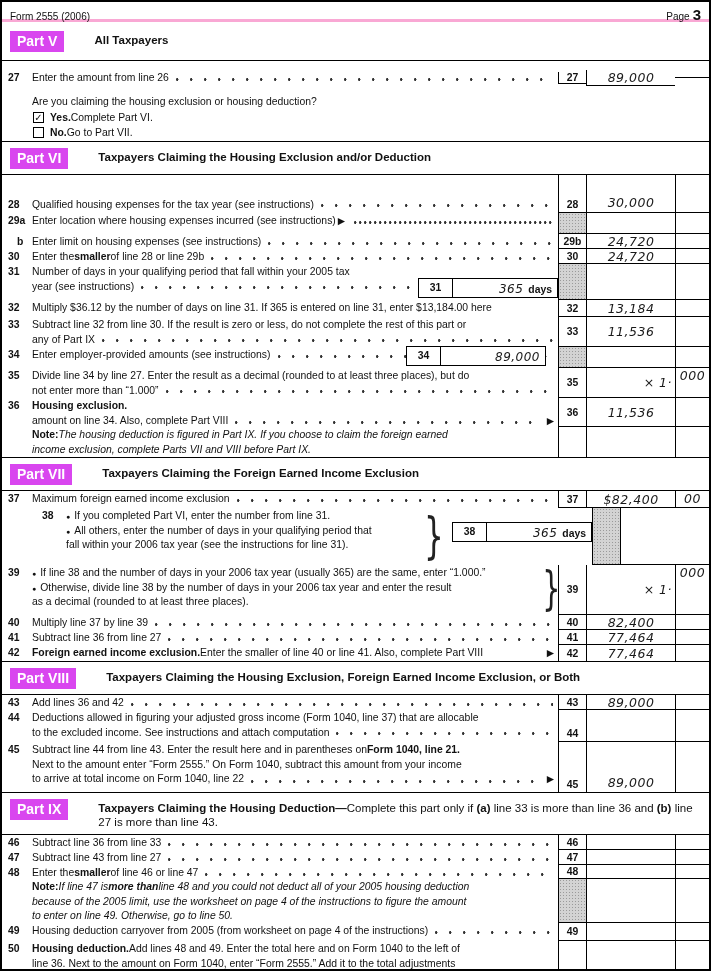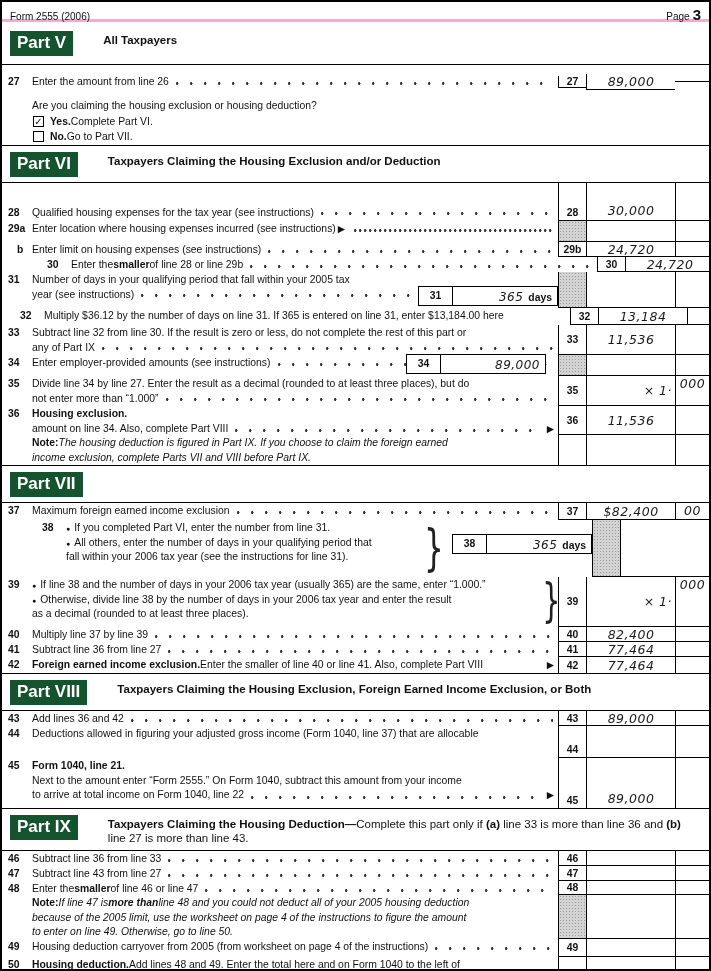--- a/index.html
+++ b/index.html
@@ -14,21 +14,21 @@
          padding:4px 8px 3px 8px; border-bottom:3px solid #f9a8d4; height:20px; }
   .hdr-left { font-size:10px; }
   .hdr-right { font-size:10px; }
   .hdr-right b { font-size:15px; font-weight:bold; margin-left:3px; }
   .ftr { border-top:1.5px solid #000; text-align:right; padding:4px 10px 0 0;
          font-size:10px; }
   
   .phead { display:flex; align-items:flex-start; padding:6px 8px 5px 8px;
            border-top:1px solid #000; border-bottom:1px solid #000; }
   .phead.first { border-top:none; padding-top:9px; padding-bottom:8px; }
-  .pbadge { background:#14532d; color:#fff; font-weight:bold; font-size:17px;
+  .pbadge { background:#d946ef; color:#fff; font-weight:bold; font-size:14px;
             padding:2px 7px 3px 7px; white-space:nowrap; }
   .ptitle { font-weight:bold; font-size:11.5px; margin-left:30px; line-height:14px;
             padding-top:2px; flex:1; }
   .ptitle .rg { font-weight:normal;margin-top:45px; }
   
   .frow { display:flex; position:relative; overflow:visible; }
   .lt { flex:0 0 556px; display:flex; }
   .lnum { width:30px; padding-left:6px; font-size:10.4px; font-weight:bold;
           line-height:13.5px; padding-top:1px; }
   .lnum.ind { padding-left:15px; }
@@ -192,21 +192,21 @@
                 <span class="dots"></span>
               </div>
             </div>
           </div>
           <div class="c1 bb">29b</div>
           <div class="c2 bb">
             <span class="hand">24,720</span>
           </div>
           <div class="c3 bb"></div>
         </div>
-        <div class="frow" style="height: 15px; margin-left: 39px;">
+        <div class="frow" style="height: 15px;">
           <div class="lt">
             <div class="lnum">30</div>
             <div class="ltxt">
               <div class="tline">
                 <span>Enter the </span>
                 <span class="b">smaller</span>
                 <span> of line 28 or line 29b</span>
                 <span class="dots"></span>
               </div>
             </div>
@@ -231,21 +231,21 @@
               <div class="ibox" style="top: 14px; right: 0px;">
                 <div class="bn">31</div>
                 <div class="bv"><span class="hand">365</span><span class="bu2">days</span></div>
               </div>
             </div>
           </div>
           <div class="c1 bb shade"></div>
           <div class="c2 bb"></div>
           <div class="c3 bb"></div>
         </div>
-        <div class="frow" style="height: 17px; margin-left: 12px;">
+        <div class="frow" style="height: 17px;">
           <div class="lt">
             <div class="lnum">32</div>
             <div class="ltxt">
               <div class="tline">
                 <span>Multiply $36.12 by the number of days on line 31. If 365 is entered on line 31, enter $13,184.00 here</span>
               </div>
             </div>
           </div>
           <div class="c1 bb">32</div>
           <div class="c2 bb">
@@ -344,20 +344,21 @@
               </div>
             </div>
           </div>
           <div class="c1"></div>
           <div class="c2"></div>
           <div class="c3"></div>
         </div>
       </div>
       <div class="phead">
         <span class="pbadge">Part VII</span>
+        <div class="ptitle"><span>Taxpayers Claiming the Foreign Earned Income Exclusion</span></div>
       </div>
       <div class="psec">
         <div class="frow" style="height: 17px;">
           <div class="lt">
             <div class="lnum">37</div>
             <div class="ltxt">
               <div class="tline">
                 <span>Maximum foreign earned income exclusion</span>
                 <span class="dots"></span>
               </div>
@@ -495,31 +496,36 @@
           </div>
           <div class="c3 bb"></div>
         </div>
         <div class="frow" style="height: 32px;">
           <div class="lt">
             <div class="lnum">44</div>
             <div class="ltxt">
               <div class="tline">
                 <span>Deductions allowed in figuring your adjusted gross income (Form 1040, line 37) that are allocable</span>
               </div>
+              <div class="tline">
+                <span>to the excluded income. See instructions and attach computation</span>
+                <span class="dots"></span>
+              </div>
             </div>
           </div>
           <div class="c1 bb cvb">44</div>
           <div class="c2 bb cvb"></div>
           <div class="c3 bb cvb"></div>
         </div>
         <div class="frow" style="height: 50px;">
           <div class="lt">
             <div class="lnum">45</div>
             <div class="ltxt">
               <div class="tline">
+                <span>Subtract line 44 from line 43. Enter the result here and in parentheses on </span>
                 <span class="b">Form 1040, line 21.</span>
               </div>
               <div class="tline">
                 <span>Next to the amount enter “Form 2555.” On Form 1040, subtract this amount from your income</span>
               </div>
               <div class="tline">
                 <span>to arrive at total income on Form 1040, line 22</span>
                 <span class="dots"></span>
                 <span class="arrow">▶</span>
               </div>

